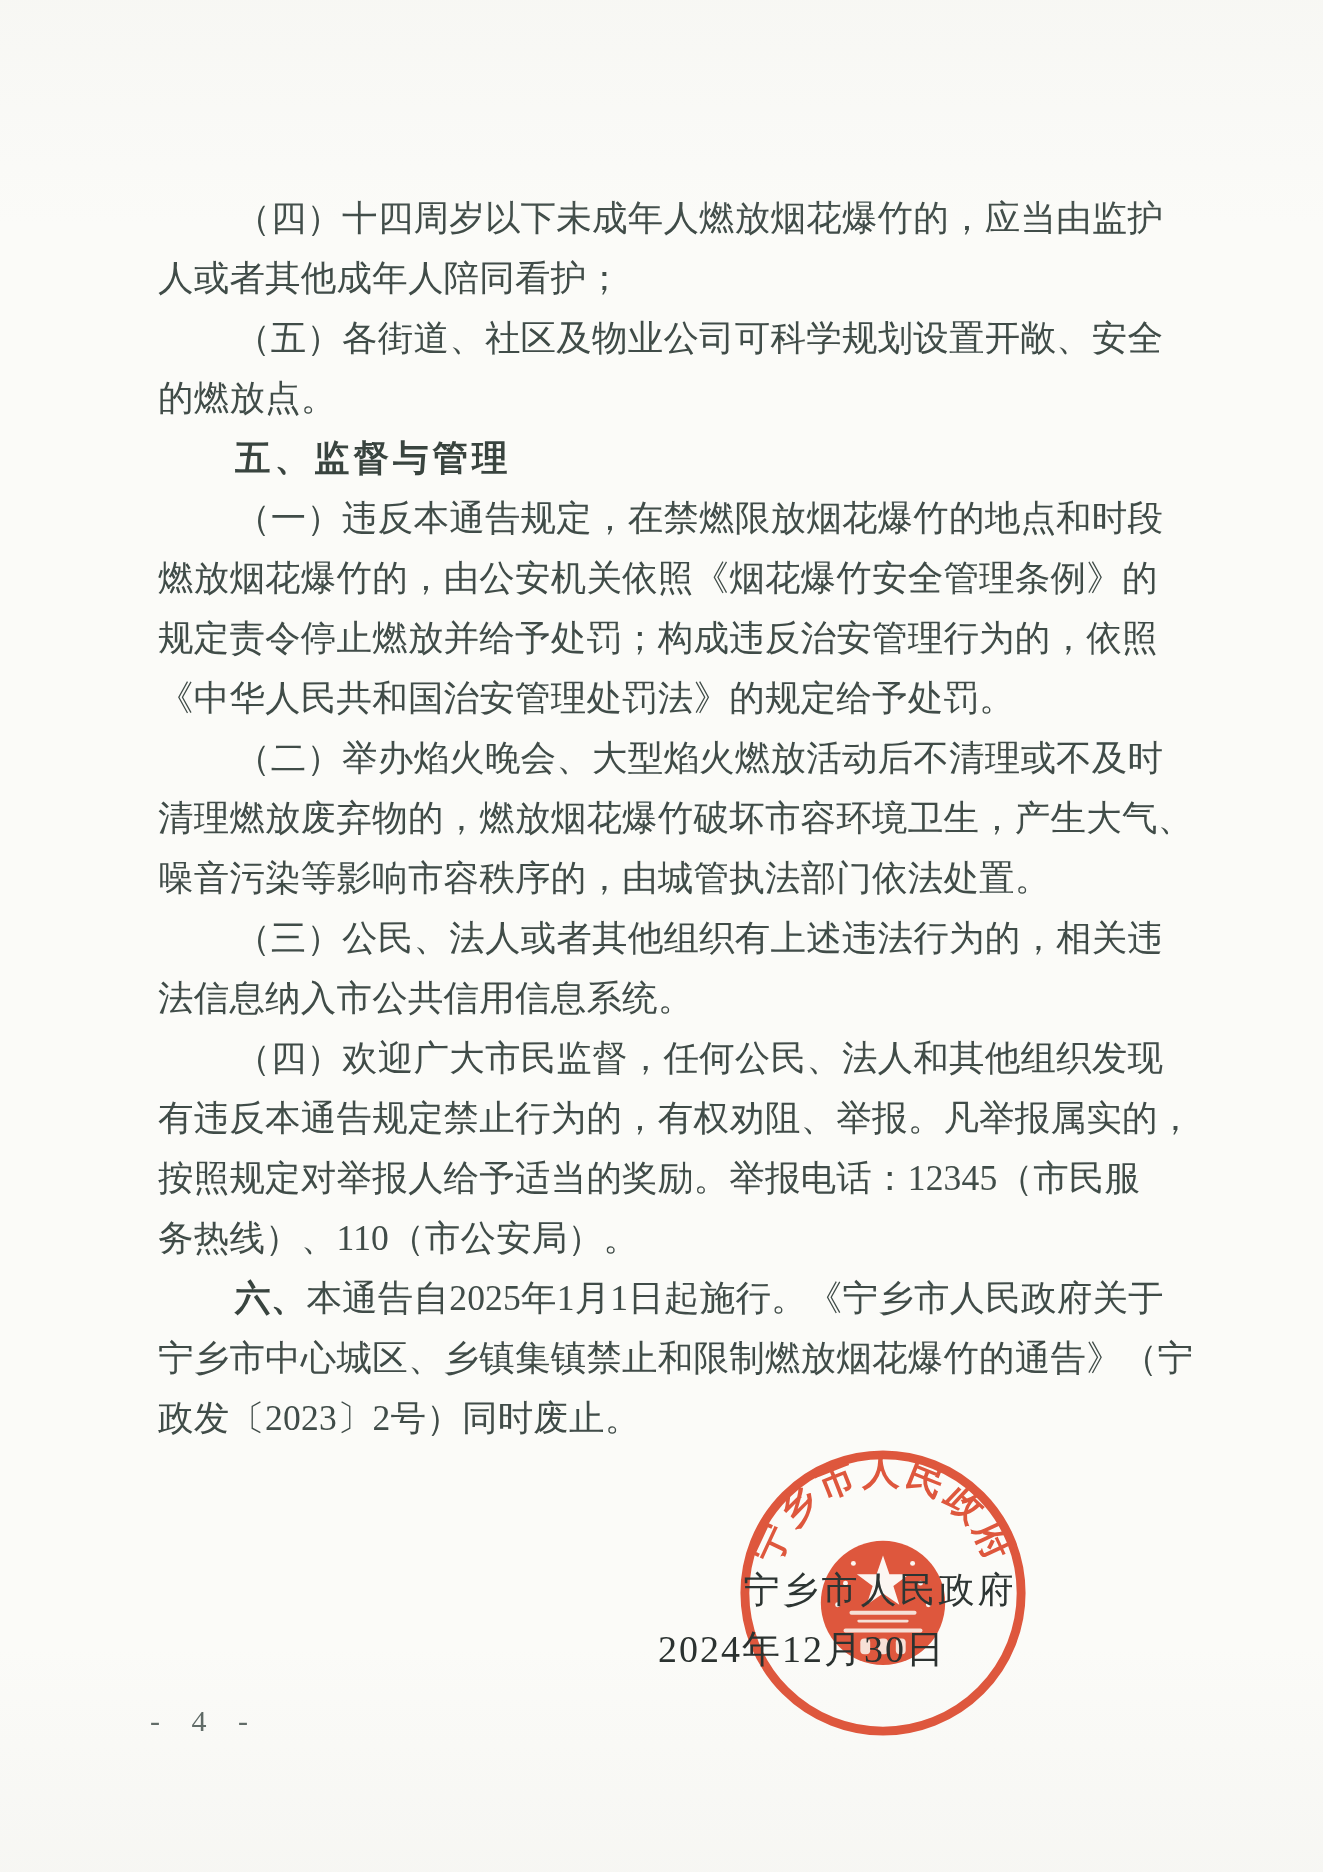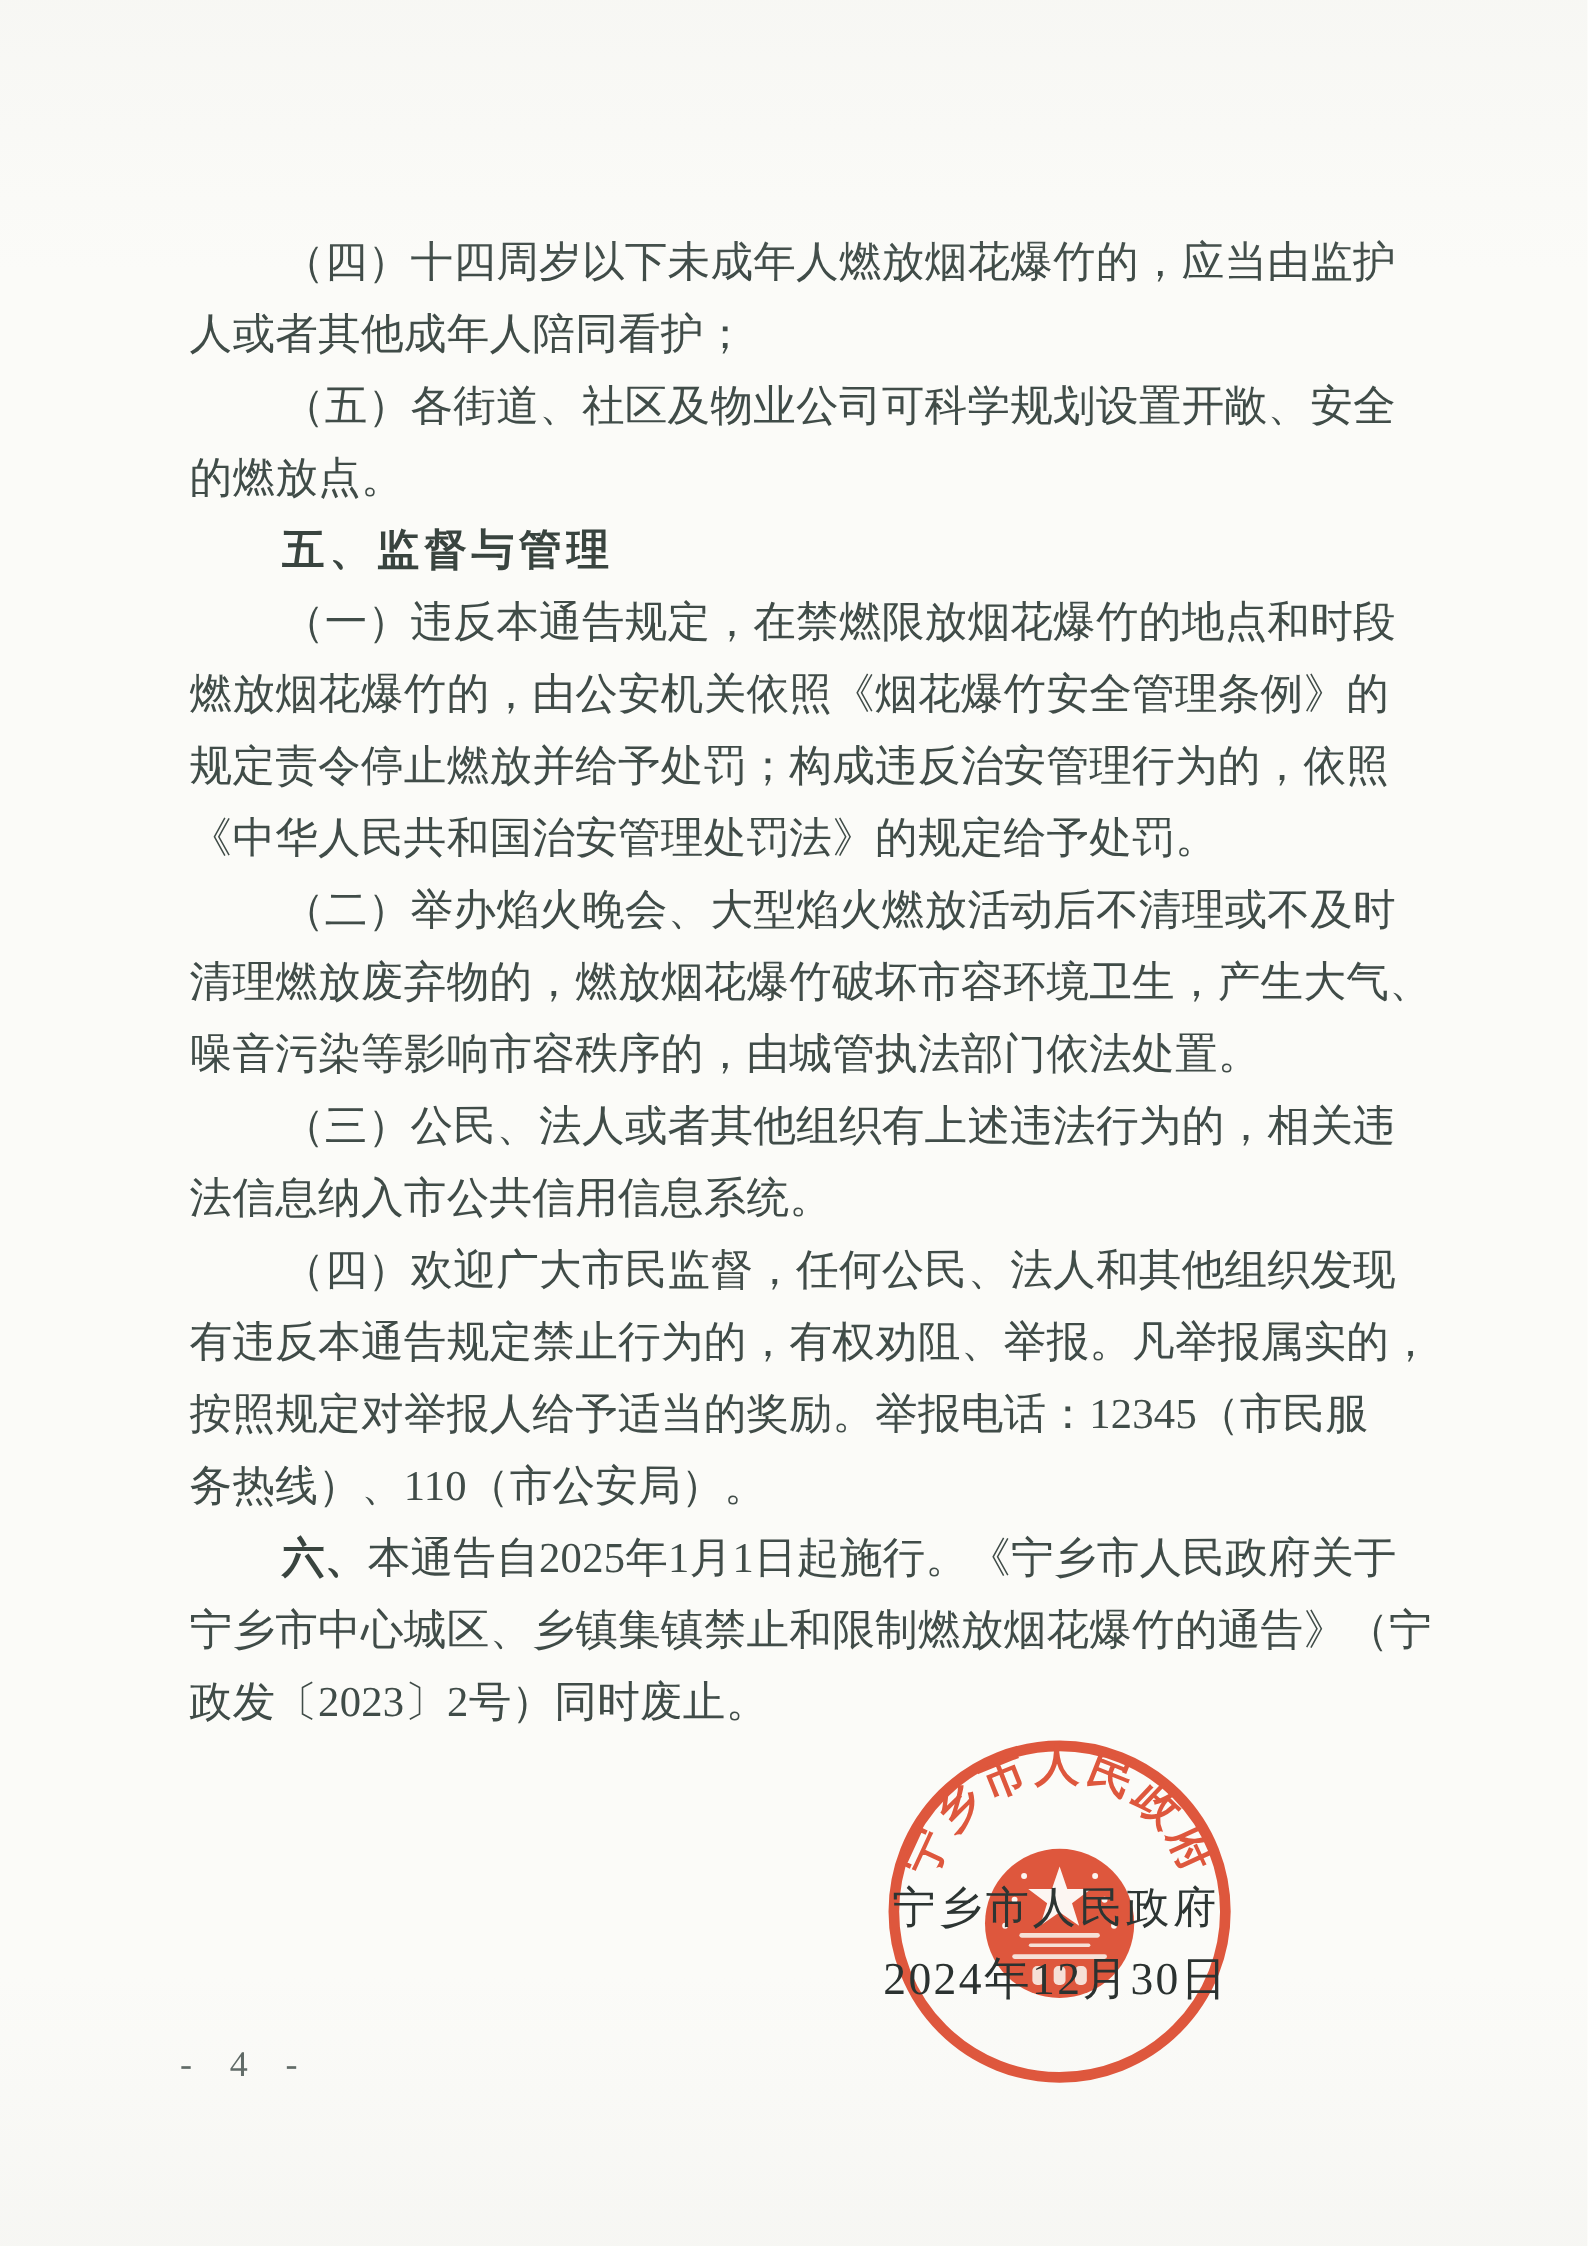--- a/index.html
+++ b/index.html
@@ -45,21 +45,21 @@
   }
   .sig-name {
     position:absolute; left:658px; top:1566px; width:444px;
     text-align:center;
     font-size:36px; color:#2d3533;
     letter-spacing:3px;
     z-index:2;
   }
   .sig-date {
     position:absolute; left:658px; top:1624px; width:444px;
-    text-align:center;
+    text-align:left;
     font-size:38px; color:#2b3230;
     letter-spacing:2px;
     z-index:2;
   }
   .page-num {
     position:absolute; left:150px; top:1704px;
     font-size:30px; color:#4e5a56;
     letter-spacing:12px;
   }
 </style>

